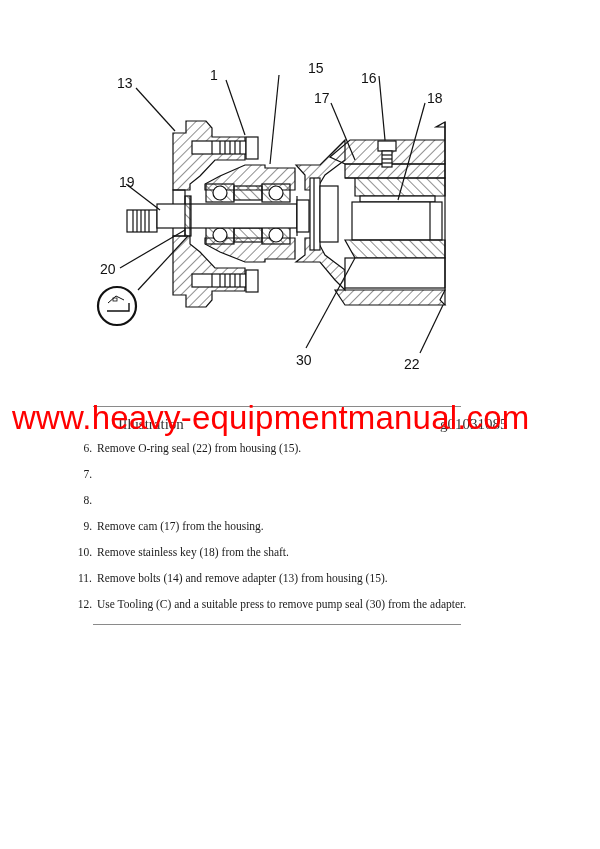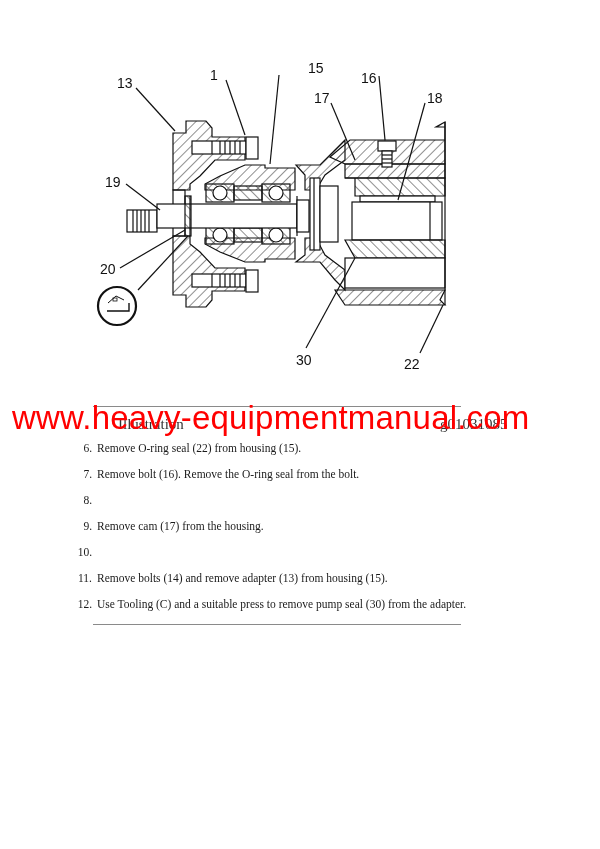--- a/index.html
+++ b/index.html
@@ -136,49 +136,49 @@
     <rect x="113" y="298" width="4" height="3" stroke-width="0.8"></rect>
   </g>
 </svg>
 
 <span class="callout" style="left:117px;top:75px;">13</span>
 <span class="callout" style="left:210px;top:67px;">1</span>
 <span class="callout" style="left:283px;top:60px;margin-left:25px;">15</span>
 <span class="callout" style="left:361px;top:70px;">16</span>
 <span class="callout" style="left:314px;top:90px;">17</span>
 <span class="callout" style="left:427px;top:90px;">18</span>
-<span class="callout" style="left:105px;top:174px;">19</span>
+<span class="callout" style="left:119px;top:174px;">19</span>
 <span class="callout" style="left:100px;top:261px;">20</span>
 <span class="callout" style="left:296px;top:352px;">30</span>
 <span class="callout" style="left:404px;top:356px;">22</span>
 
 <div class="rule" style="left:93px;top:406px;width:368px;"></div>
 <span class="caption caption-left">Illustration</span>
 <span class="caption caption-right">g01031085</span>
 
 <div class="watermark">www.heavy-equipmentmanual.com</div>
 
 <ol class="steps">
   <li class="step">
       <span class="step-num">6.</span>
       <span class="step-text">Remove O-ring seal (22) from housing (15).</span>
     </li>
   <li class="step">
       <span class="step-num">7.</span>
-      <span class="step-text">Remove bolt (16). Remove the O-ring seal from the bolt.</span>
     </li>
   <li class="step">
       <span class="step-num">8.</span>
     </li>
   <li class="step">
       <span class="step-num">9.</span>
       <span class="step-text">Remove cam (17) from the housing.</span>
     </li>
   <li class="step">
       <span class="step-num">10.</span>
+      <span class="step-text">Remove stainless key (18) from the shaft.</span>
     </li>
   <li class="step">
       <span class="step-num">11.</span>
       <span class="step-text">Remove bolts (14) and remove adapter (13) from housing (15).</span>
     </li>
   <li class="step">
       <span class="step-num">12.</span>
       <span class="step-text">Use Tooling (C) and a suitable press to remove pump seal (30) from the adapter.</span>
     </li>
 </ol>

